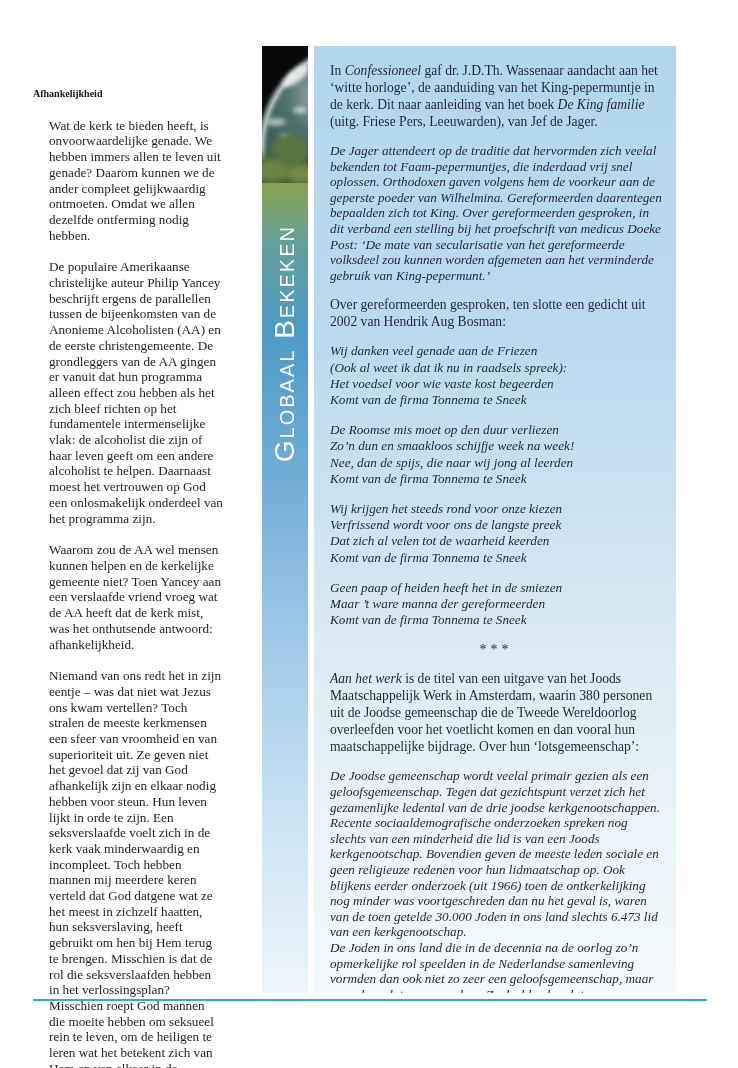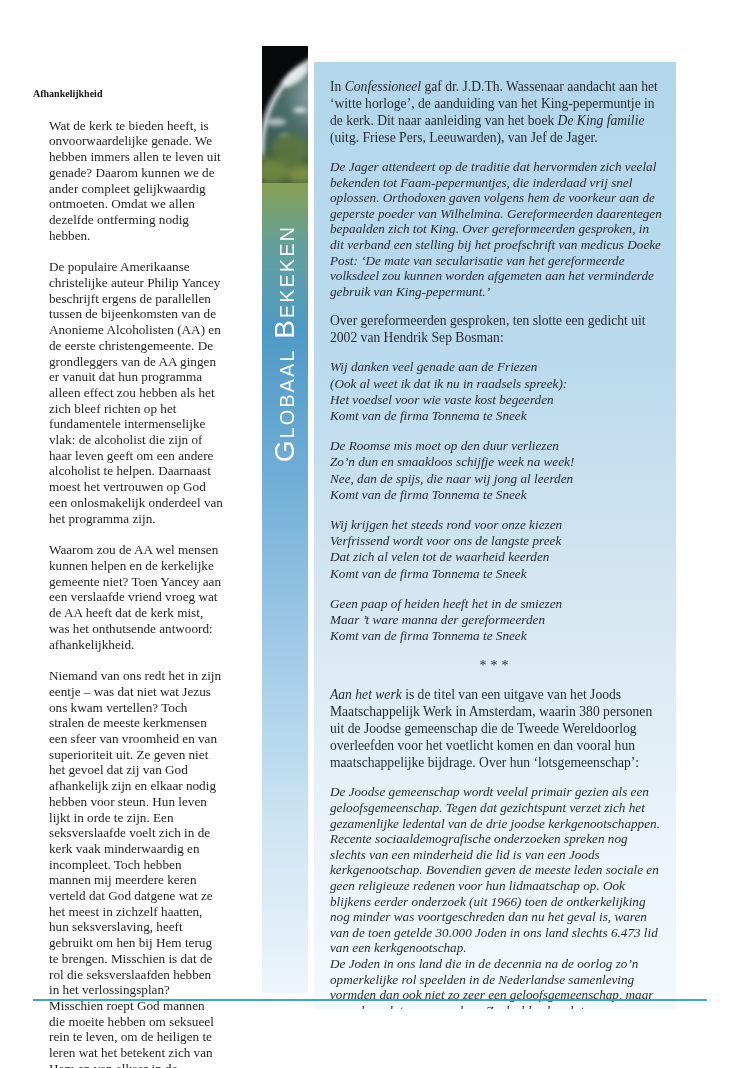--- a/index.html
+++ b/index.html
@@ -21,21 +21,21 @@
                     #4e9ac6 30%,#6fadd6 45%,#9cc8e6 62%,#cde4f3 82%,#edf5fb 100%);}
   .globe{position:absolute;left:0;top:0;display:block;}
   .vtitle-wrap{position:absolute;left:0;top:148px;width:100%;height:300px;
                display:flex;align-items:center;justify-content:center;}
   .vtitle{writing-mode:vertical-rl;transform:rotate(180deg);white-space:nowrap;
           font-family:"Liberation Sans",sans-serif;font-variant:small-caps;
           font-variant-caps:small-caps;color:#ffffff;font-size:28px;
           letter-spacing:2px;font-weight:400;}
 
   
-  .panel{position:absolute;left:314px;top:62px;width:362px;height:947px;
+  .panel{position:absolute;left:314px;top:46px;width:362px;height:947px;
          box-sizing:border-box;padding:16px 14px 0 16px;overflow:hidden;
          color:#1f2733;
          background:linear-gradient(180deg,#b3d6eb 0%,#bcdaee 32%,#d8e8f2 60%,
                     #eaf4f9 82%,#f4f9fc 100%);}
   .panel p{margin:0 0 13px 0;}
   .roman{font-size:13.6px;line-height:17px;font-style:normal;}
   .ital{font-style:italic;font-size:13.2px;line-height:15.6px;font-family:Liberation Serif, serif;}
   .panel .tight{margin:0;}
   .stanza{font-style:italic;font-size:13.2px;line-height:16.2px;
           margin:0 0 14px 0;white-space:pre-line;}
@@ -97,21 +97,21 @@
       <ellipse cx="40" cy="128" rx="16" ry="10" fill="#7e9347" opacity="0.9" filter="url(#b3)"></ellipse>
     </svg>
     <div class="vtitle-wrap">
       <span class="vtitle">Globaal Bekeken</span>
     </div>
   </div>
 
   <div class="panel">
     <p class="roman"><span>In </span><span class="it">Confessioneel</span><span> gaf dr. J.D.Th. Wassenaar aandacht aan het ‘witte horloge’, de aanduiding van het King-pepermuntje in de kerk. Dit naar aanleiding van het boek </span><span class="it">De King familie</span><span> (uitg. Friese Pers, Leeuwarden), van Jef de Jager.</span></p>
     <p class="ital">De Jager attendeert op de traditie dat hervormden zich veelal bekenden tot Faam-pepermuntjes, die inderdaad vrij snel oplossen. Orthodoxen gaven volgens hem de voorkeur aan de geperste poeder van Wilhelmina. Gereformeerden daarentegen bepaalden zich tot King. Over gereformeerden gesproken, in dit verband een stelling bij het proefschrift van medicus Doeke Post: ‘De mate van secularisatie van het gereformeerde volksdeel zou kunnen worden afgemeten aan het verminderde gebruik van King-pepermunt.’</p>
-    <p class="roman">Over gereformeerden gesproken, ten slotte een gedicht uit 2002 van Hendrik Sep Bosman:</p>
+    <p class="roman">Over gereformeerden gesproken, ten slotte een gedicht uit 2002 van Hendrik Aug Bosman:</p>
     <div class="stanza">Wij danken veel genade aan de Friezen
 (Ook al weet ik dat ik nu in raadsels spreek):
 Het voedsel voor wie vaste kost begeerden
 Komt van de firma Tonnema te Sneek</div>
     <div class="stanza">De Roomse mis moet op den duur verliezen
 Zo’n dun en smaakloos schijfje week na week!
 Nee, dan de spijs, die naar wij jong al leerden
 Komt van de firma Tonnema te Sneek</div>
     <div class="stanza">Wij krijgen het steeds rond voor onze kiezen
 Verfrissend wordt voor ons de langste preek

